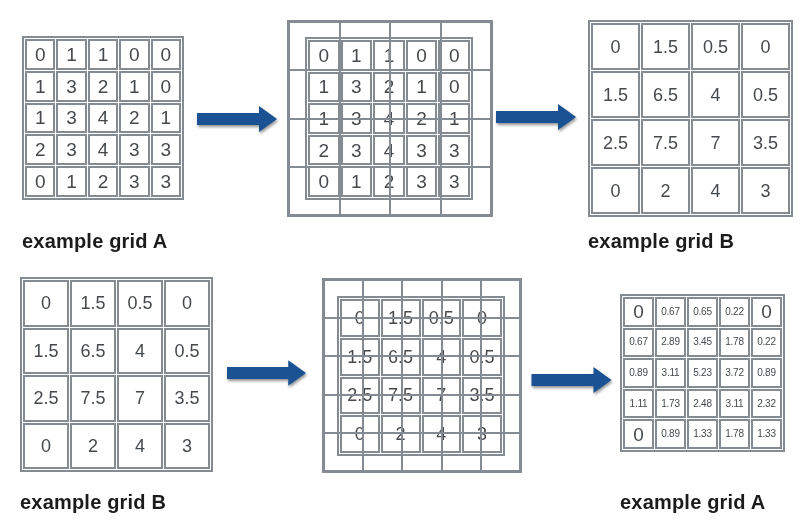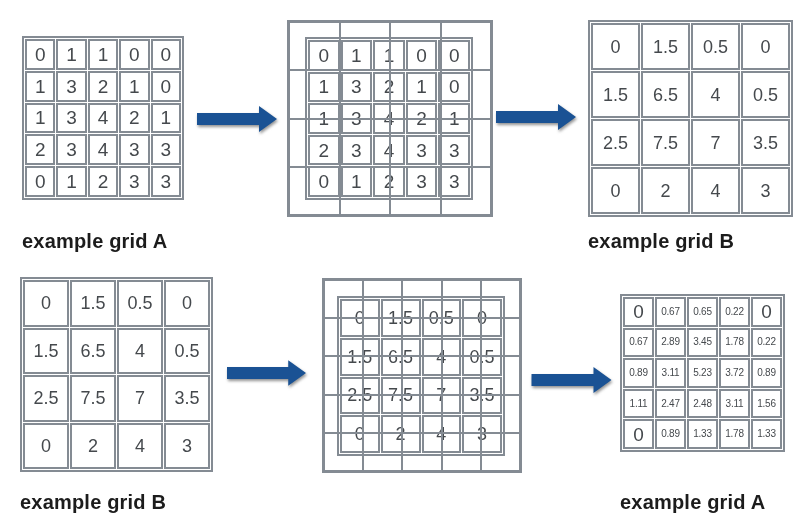--- a/index.html
+++ b/index.html
@@ -256,24 +256,24 @@
       <div class="cell">2.89</div>
       <div class="cell">3.45</div>
       <div class="cell">1.78</div>
       <div class="cell">0.22</div>
       <div class="cell">0.89</div>
       <div class="cell">3.11</div>
       <div class="cell">5.23</div>
       <div class="cell">3.72</div>
       <div class="cell">0.89</div>
       <div class="cell">1.11</div>
-      <div class="cell">2.47</div>
+      <div class="cell">1.73</div>
       <div class="cell">2.48</div>
       <div class="cell">3.11</div>
-      <div class="cell">1.56</div>
+      <div class="cell">2.32</div>
       <div class="cell zero">0</div>
       <div class="cell">0.89</div>
       <div class="cell">1.33</div>
       <div class="cell">1.78</div>
       <div class="cell">1.33</div>
     </div>
 
   <div id="cap-bottom-left" class="caption">example grid B</div>
   <div id="cap-bottom-right" class="caption">example grid A</div>
 

